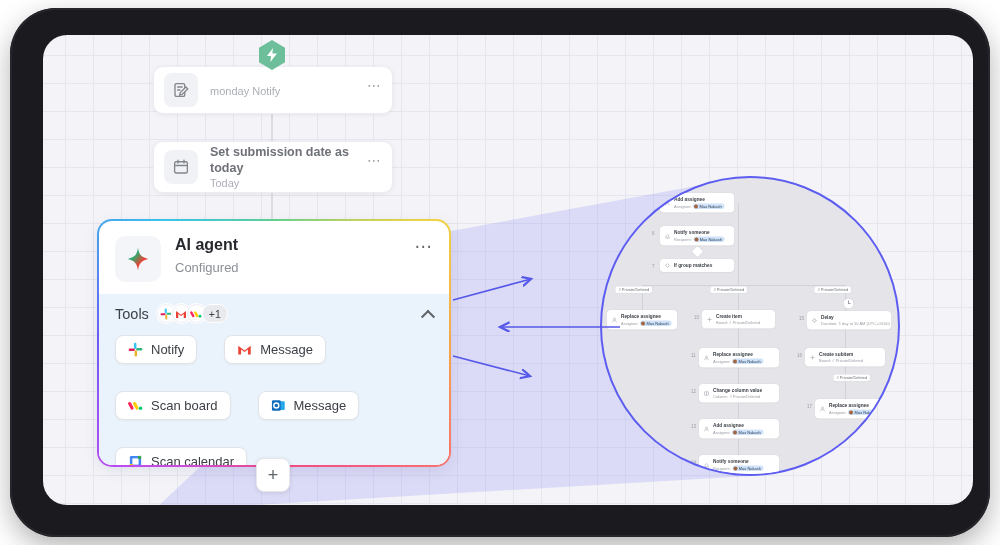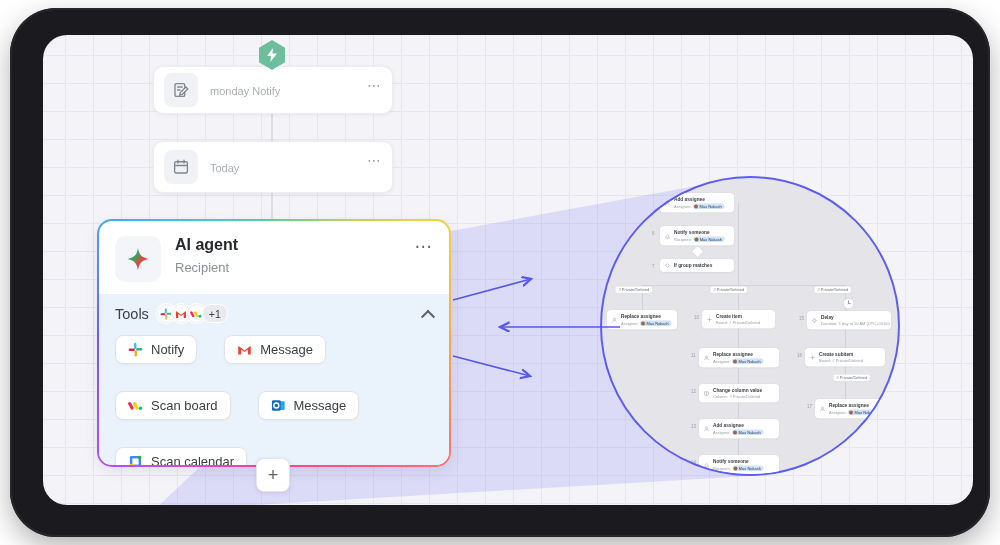--- a/index.html
+++ b/index.html
@@ -339,20 +339,21 @@
       </div>
 
       <div class="wf-node" style="left:110px;top:106px;height:52px">
         <div class="wf-icon-tile">
           <svg width="18" height="18" viewBox="0 0 24 24" fill="none" stroke="#82868d" stroke-width="1.8" stroke-linecap="round">
             <rect x="3.5" y="5" width="17" height="15" rx="2"></rect>
             <path d="M8 2.8v4M16 2.8v4M3.5 10h17"></path>
           </svg>
         </div>
         <div class="wf-texts">
+          <div class="wf-title">Set submission date as today</div>
           <div class="wf-sub">Today</div>
         </div>
         <div class="wf-menu">⋯</div>
       </div>
 
       <div class="ai-card">
         <div class="ai-inner">
           <div class="ai-head">
             <div class="ai-icon-tile">
               <svg width="26" height="26" viewBox="0 0 24 24">
@@ -362,21 +363,21 @@
                     <stop offset="0.35" stop-color="#31a86a"></stop>
                     <stop offset="0.65" stop-color="#ea4335"></stop>
                     <stop offset="1" stop-color="#a056d8"></stop>
                   </linearGradient>
                 </defs>
                 <path d="M12 1.5 C12.9 8 15 10.2 21.5 12 C15 13.8 12.9 16 12 22.5 C11.1 16 9 13.8 2.5 12 C9 10.2 11.1 8 12 1.5 Z" fill="url(#aig)"></path>
               </svg>
             </div>
             <div>
               <div class="ai-title">AI agent</div>
-              <div class="ai-status">Recipient</div>
+              <div class="ai-status">Configured</div>
             </div>
             <div class="ai-menu">⋯</div>
           </div>
           <div class="ai-tools">
             <div class="tools-row">
               <span class="tools-label">Tools</span>
               <span class="badge-cluster">
                   <span class="app-badge">
                     <svg width="12" height="12" viewBox="0 0 24 24">
                       <rect x="9.5" y="1" width="4" height="10" rx="2" fill="#36C5F0"></rect>

